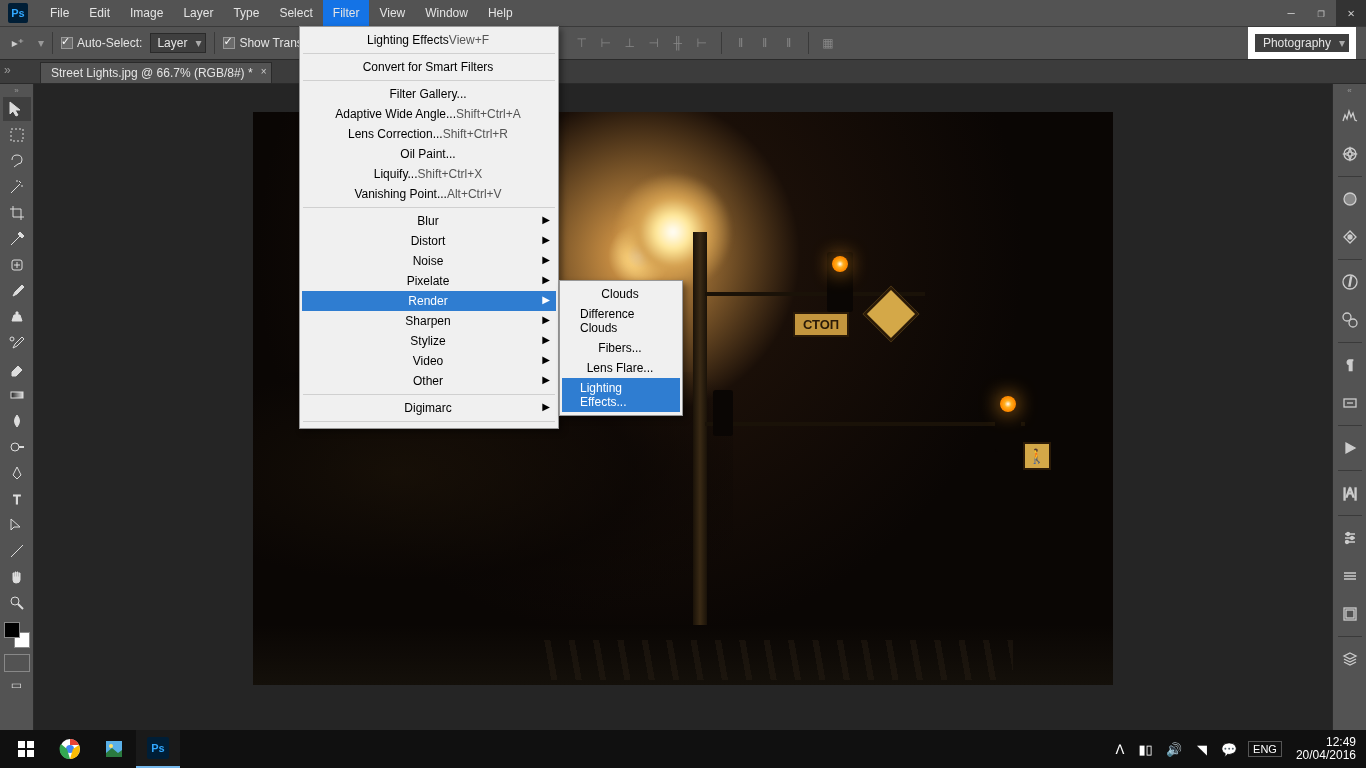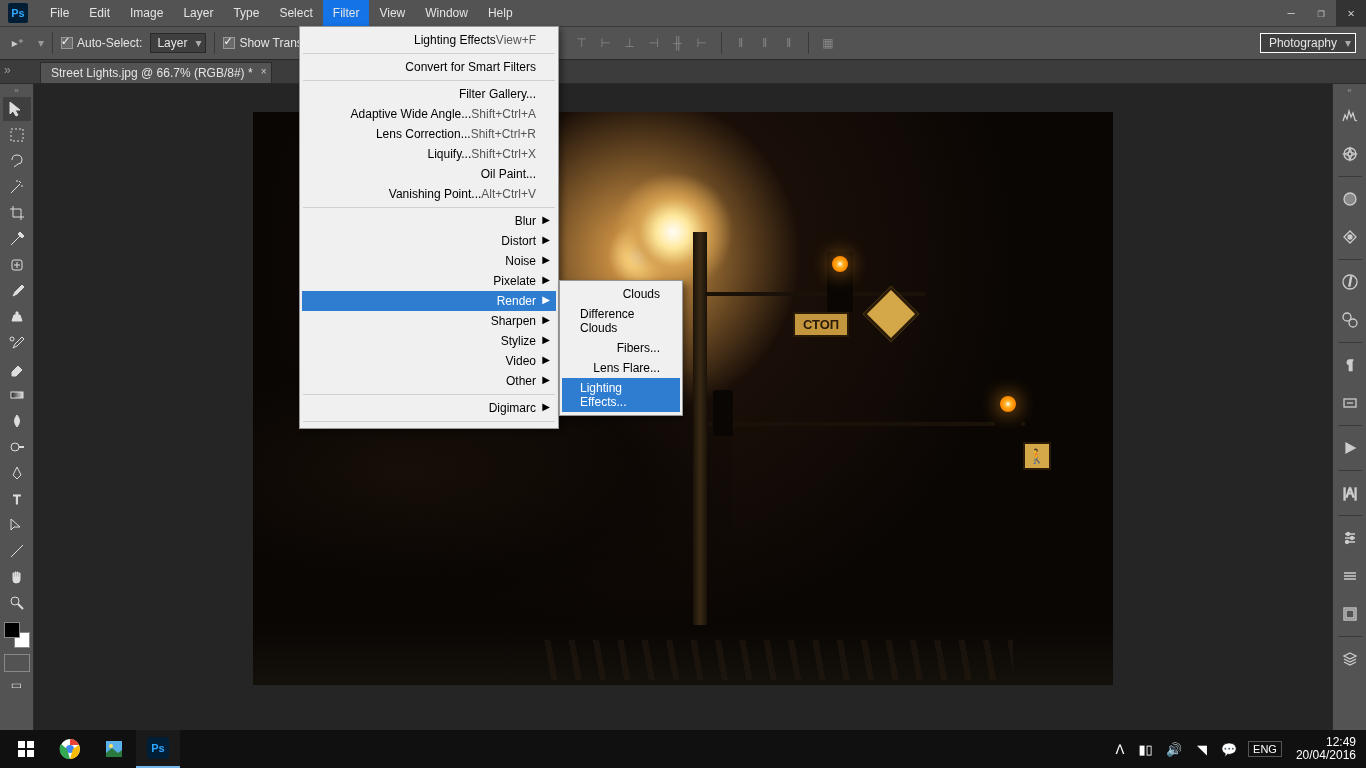--- a/index.html
+++ b/index.html
@@ -18,21 +18,21 @@
 .optbar { height:34px; background:#535353; border-top:1px solid #3a3a3a; border-bottom:1px solid #2a2a2a; display:flex; align-items:center; padding-left:6px; gap:8px; position:relative; }
 .tool-preset { width:24px; height:24px; background:#535353; display:flex; align-items:center; justify-content:center; color:#ccc; }
 .opt-check { display:flex; align-items:center; gap:4px; color:#e4e4e4; }
 .opt-check .box { width:12px; height:12px; border:1px solid #999; background:#6a6a6a; position:relative; }
 .opt-check .box.checked::after { content:"✓"; position:absolute; top:-3px; left:-1px; color:#fff; font-size:11px; }
 .opt-select { background:#3f3f3f; color:#e4e4e4; border:1px solid #2a2a2a; padding:2px 18px 2px 6px; position:relative; }
 .opt-select::after { content:"▾"; position:absolute; right:4px; top:2px; color:#aaa; }
 .opt-divider { width:1px; height:22px; background:#3a3a3a; }
 .align-group { display:flex; gap:2px; }
 .align-btn { width:22px; height:22px; display:flex; align-items:center; justify-content:center; color:#888; }
-.workspace-sel { position:absolute; right:10px; background:#3f3f3f; color:#e4e4e4; border:1px solid #ffffff; padding:2px 18px 2px 8px; }
+.workspace-sel { position:absolute; right:10px; background:#3f3f3f; color:#e4e4e4; border:7px solid #ffffff; padding:2px 18px 2px 8px; }
 .workspace-sel::after { content:"▾"; position:absolute; right:4px; top:2px; color:#aaa; }
 
 
 .tab-row { height:24px; background:#3c3c3c; display:flex; align-items:flex-end; padding-left:40px; border-bottom:1px solid #2a2a2a; }
 .tab-row-toggle { position:absolute; left:4px; width:8px; height:20px; color:#999; }
 .doc-tab { background:#535353; color:#e4e4e4; padding:3px 18px 3px 10px; border:1px solid #2a2a2a; border-bottom:none; position:relative; font-size:11px; }
 .doc-tab .close { position:absolute; right:4px; top:3px; color:#ccc; font-size:10px; }
 
 
 .main { position:absolute; top:84px; bottom:38px; left:0; right:0; background:#252525; }
@@ -69,21 +69,21 @@
 .crosswalk { position:absolute; bottom:5px; left:280px; right:100px; height:40px; background:repeating-linear-gradient(80deg,transparent 0,transparent 18px,#2a2015 18px,#2a2015 24px); opacity:0.4; }
 
 
 .status { position:absolute; bottom:0; left:34px; right:34px; height:18px; background:#535353; border-top:1px solid #3a3a3a; display:flex; align-items:center; color:#ccc; font-size:11px; padding-left:6px; gap:8px; }
 .status .arrow { color:#999; }
 
 
 .dropdown { position:absolute; background:#f0f0f0; border:1px solid #979797; box-shadow:3px 3px 6px rgba(0,0,0,0.4); z-index:100; padding:3px 2px; }
 .dd-filter { left:299px; top:26px; width:260px; }
 .dd-render { left:559px; top:280px; width:124px; }
-.dd-item { padding:3px 20px 3px 18px; color:#000; position:relative; display:flex; justify-content:flex-end; }
+.dd-item { padding:3px 20px 3px 18px; color:#000; position:relative; display:flex; justify-content:center; }
 .dd-item.highlight { background:#2f7dd1; color:#fff; }
 .dd-item .short { color:#555; }
 .dd-item .arrow { position:absolute; right:6px; top:3px; font-size:10px; }
 .dd-sep { height:1px; background:#d0d0d0; margin:3px 1px; }
 
 
 .taskbar { position:absolute; bottom:0; left:0; right:0; height:38px; background:#101010; display:flex; align-items:center; padding-left:4px; }
 .task-btn { width:44px; height:38px; display:flex; align-items:center; justify-content:center; color:#fff; }
 .task-btn.active { border-bottom:2px solid #76b9ed; background:#1a1a1a; }
 .tray { position:absolute; right:0; display:flex; align-items:center; height:38px; color:#fff; }
@@ -408,25 +408,25 @@
     </div>
   <div class="dd-item">
       <span>Adaptive Wide Angle...</span>
       <span class="short">Shift+Ctrl+A</span>
     </div>
   <div class="dd-item">
       <span>Lens Correction...</span>
       <span class="short">Shift+Ctrl+R</span>
     </div>
   <div class="dd-item">
+      <span>Oil Paint...</span>
+    </div>
+  <div class="dd-item">
       <span>Liquify...</span>
       <span class="short">Shift+Ctrl+X</span>
-    </div>
-  <div class="dd-item">
-      <span>Oil Paint...</span>
     </div>
   <div class="dd-item">
       <span>Vanishing Point...</span>
       <span class="short">Alt+Ctrl+V</span>
     </div>
   <div class="dd-sep"></div>
   <div class="dd-item">
       <span>Blur</span>
       <span class="arrow">▶</span>
     </div>

